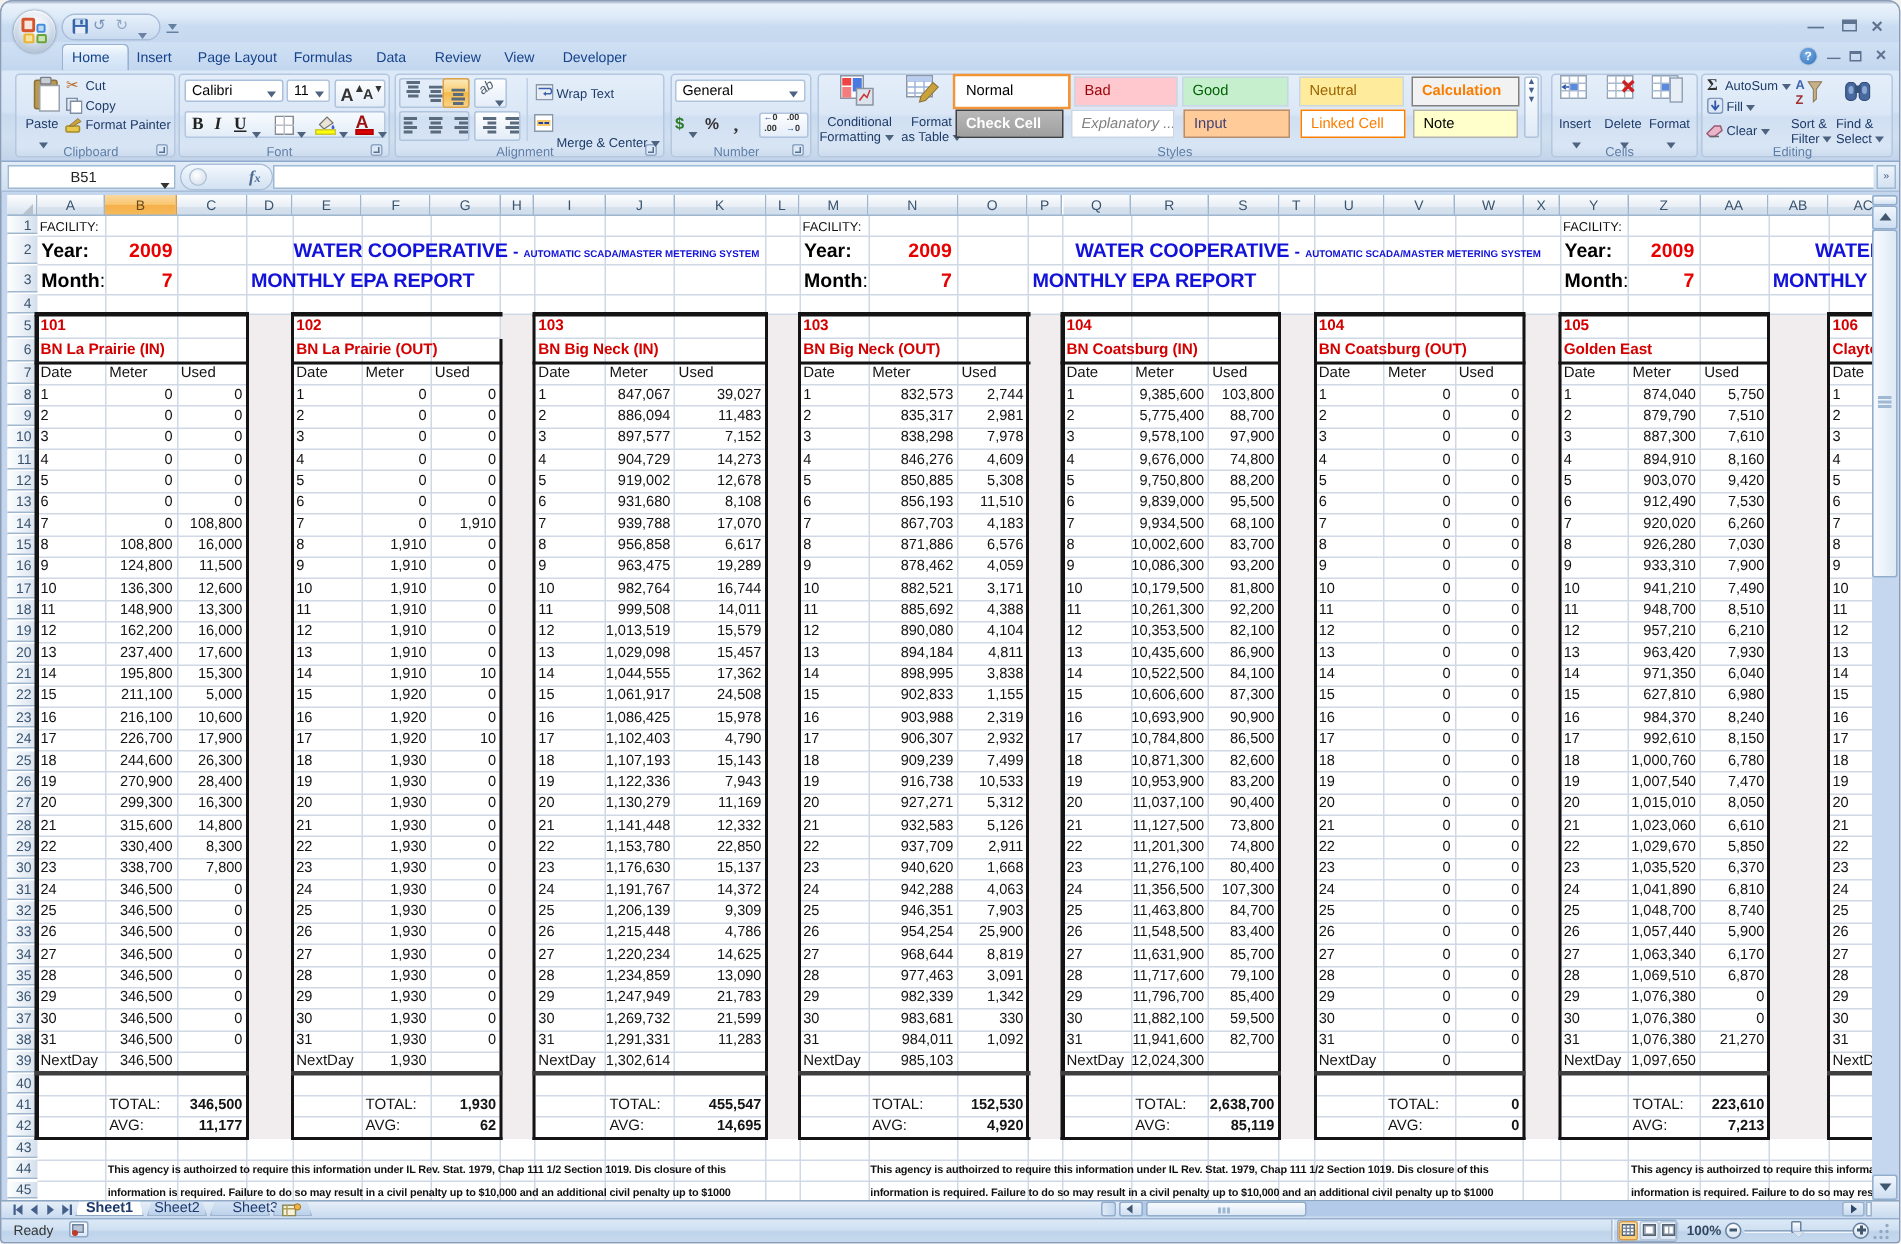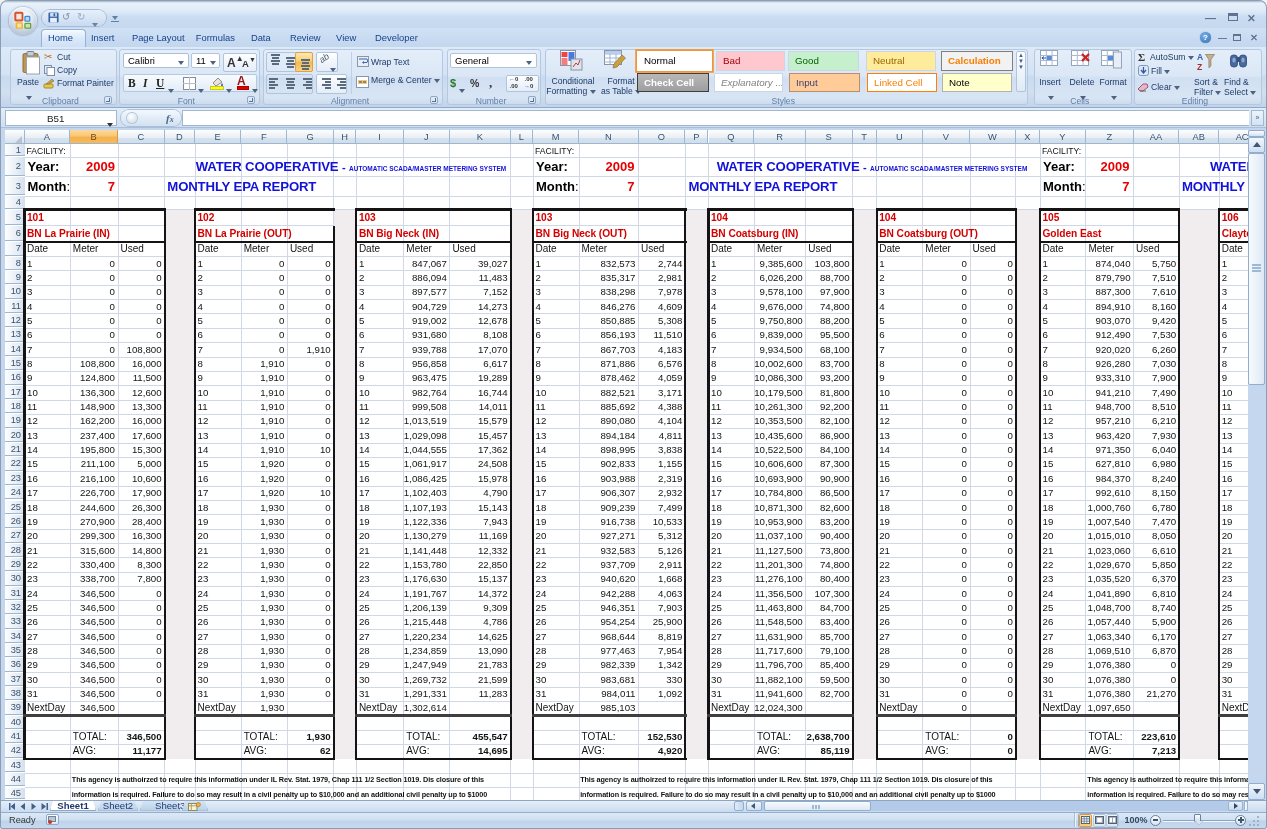--- a/index.html
+++ b/index.html
@@ -195,21 +195,21 @@
       <rect x="0.5" y="0.5" width="11" height="10" fill="#e9eef5" stroke="#8898aa"></rect>
       <path d="M2 3 h8 q1.5 2 0 3.5 h-4" fill="none" stroke="#3a62b0"></path>
       <path d="M7 5 l-2 1.5 2 1.5z" fill="#3a62b0"></path>
     </svg>
 <div class="btxt" style="left:371px;top:57px">Wrap Text</div>
 <svg class="ic" style="left:356px;top:76px" width="13" height="12" viewBox="0 0 13 12">
       <rect x="0.5" y="0.5" width="12" height="11" fill="#fff" stroke="#8898aa"></rect>
       <rect x="2" y="4" width="9" height="4" fill="#f6c86e"></rect>
       <path d="M3 6 h3 M10 6 h-3" stroke="#20409a" stroke-width="1.2"></path>
     </svg>
-<div class="btxt" style="left:371px;top:75px">Merge &amp; Center <span class="dda"></span></div>
+<div class="btxt" style="left:371px;top:90px">Merge &amp; Center <span class="dda"></span></div>
 <div class="a" style="left:351px;top:52px;width:1px;height:42px;background:#bdd0e6"></div>
 <div class="sbtn" style="left:450px;top:53px;width:87px;background:#fff;border:1px solid #b0c4dd">General<span class="dda" style="position:absolute;right:4px;top:7px"></span></div>
 <div class="a" style="left:450px;top:74px;font:bold 11px/18px 'Liberation Sans';color:#2c7a2c">$</div>
 <div class="a" style="left:459px;top:81px"><span class="dda"></span></div>
 <div class="a" style="left:470px;top:74px;font:bold 10.5px/18px 'Liberation Sans';color:#333">%</div>
 <div class="a" style="left:489px;top:74px;font:bold 13px/18px 'Liberation Serif';color:#333">,</div>
 <div class="a" style="left:506px;top:75px;width:33px;height:17px;border:1px solid #b0c4dd;border-radius:2px;background:linear-gradient(#fdfeff,#e4edf8)"></div>
 <div class="a" style="left:509px;top:76px;font:bold 6px/7px 'Liberation Sans';color:#333;text-align:center"><span style="color:#2c57a8">←</span>0<br>.00</div>
 <div class="a" style="left:524px;top:76px;font:bold 6px/7px 'Liberation Sans';color:#333;text-align:center">.00<br><span style="color:#2c57a8">→</span>0</div>
 <svg class="ic" style="left:560px;top:50px" width="23" height="21" viewBox="0 0 23 21">
@@ -898,21 +898,21 @@
 <div class="c" style="right:612.5px;top:472.9px">946,351</div>
 <div class="c" style="right:565.7px;top:472.9px">7,903</div>
 <div class="c" style="left:535.5px;top:487.3px">26</div>
 <div class="c" style="right:612.5px;top:487.3px">954,254</div>
 <div class="c" style="right:565.7px;top:487.3px">25,900</div>
 <div class="c" style="left:535.5px;top:501.6px">27</div>
 <div class="c" style="right:612.5px;top:501.6px">968,644</div>
 <div class="c" style="right:565.7px;top:501.6px">8,819</div>
 <div class="c" style="left:535.5px;top:516px">28</div>
 <div class="c" style="right:612.5px;top:516px">977,463</div>
-<div class="c" style="right:565.7px;top:516px">7,954</div>
+<div class="c" style="right:565.7px;top:516px">3,091</div>
 <div class="c" style="left:535.5px;top:530.3px">29</div>
 <div class="c" style="right:612.5px;top:530.3px">982,339</div>
 <div class="c" style="right:565.7px;top:530.3px">1,342</div>
 <div class="c" style="left:535.5px;top:544.7px">30</div>
 <div class="c" style="right:612.5px;top:544.7px">983,681</div>
 <div class="c" style="right:565.7px;top:544.7px">330</div>
 <div class="c" style="left:535.5px;top:559px">31</div>
 <div class="c" style="right:612.5px;top:559px">984,011</div>
 <div class="c" style="right:565.7px;top:559px">1,092</div>
 <div class="c lb" style="left:535.5px;top:573.4px">NextDay</div>
@@ -929,21 +929,21 @@
 <div class="tb" style="left:707.4px;top:629.6px;width:146.5px;height:2.2px"></div>
 <div class="c red" style="left:711px;top:83.1px;line-height:14px">104</div>
 <div class="c red" style="left:711px;top:99.3px;line-height:14px">BN Coatsburg (IN)</div>
 <div class="c lb" style="left:711px;top:114px;line-height:14.5px">Date</div>
 <div class="c lb" style="left:756.9px;top:114px;line-height:14.5px">Meter</div>
 <div class="c lb" style="left:808.2px;top:114px;line-height:14.5px">Used</div>
 <div class="c" style="left:711px;top:128.5px">1</div>
 <div class="c" style="right:445.3px;top:128.5px">9,385,600</div>
 <div class="c" style="right:398.4px;top:128.5px">103,800</div>
 <div class="c" style="left:711px;top:142.9px">2</div>
-<div class="c" style="right:445.3px;top:142.9px">6,026,200</div>
+<div class="c" style="right:445.3px;top:142.9px">5,775,400</div>
 <div class="c" style="right:398.4px;top:142.9px">88,700</div>
 <div class="c" style="left:711px;top:157.2px">3</div>
 <div class="c" style="right:445.3px;top:157.2px">9,578,100</div>
 <div class="c" style="right:398.4px;top:157.2px">97,900</div>
 <div class="c" style="left:711px;top:171.6px">4</div>
 <div class="c" style="right:445.3px;top:171.6px">9,676,000</div>
 <div class="c" style="right:398.4px;top:171.6px">74,800</div>
 <div class="c" style="left:711px;top:185.9px">5</div>
 <div class="c" style="right:445.3px;top:185.9px">9,750,800</div>
 <div class="c" style="right:398.4px;top:185.9px">88,200</div>

